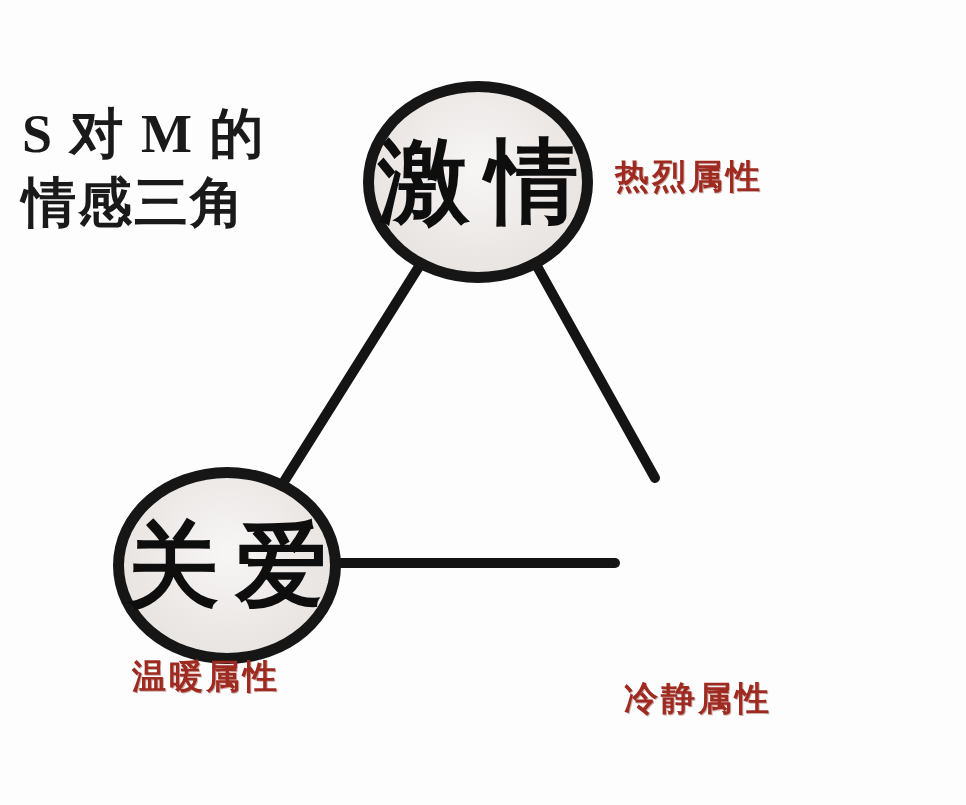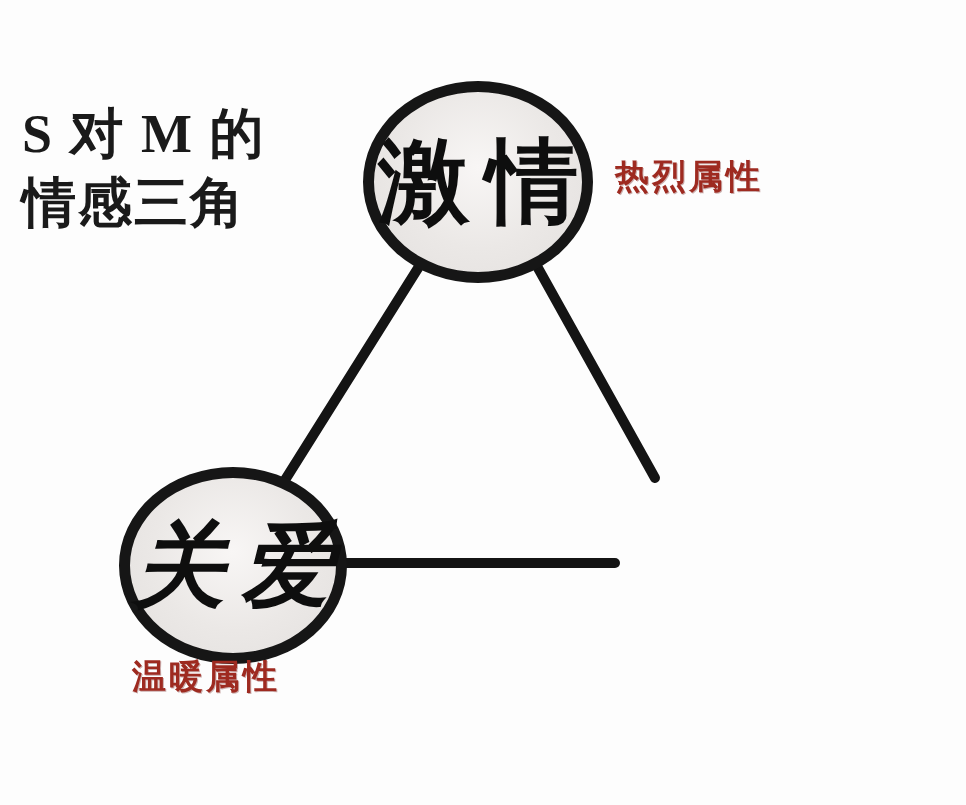--- a/index.html
+++ b/index.html
@@ -46,21 +46,21 @@
   .node-label {
     font-size: 92px;
     font-weight: bold;
     line-height: 1;
     color: #0e0e0e;
     letter-spacing: 16px;
     margin-right: -16px;
     white-space: nowrap;
   }
   .node-passion    { left: 363px; top: 81px;  width: 230px; height: 202px; }
-  .node-care       { left: 119px; top: 467px; width: 228px; height: 197px; font-style: italic; }
+  .node-care       { left: 113px; top: 467px; width: 228px; height: 197px; }
   .node-commitment { left: 604px; top: 461px; width: 234px; height: 206px; }
   .attr {
     position: absolute;
     font-size: 34px;
     font-weight: bold;
     line-height: 1;
     letter-spacing: 3px;
     color: #9e2a20;
     text-shadow: 1px 1px 0 rgba(110, 24, 20, 0.35);
     white-space: nowrap;
@@ -91,14 +91,15 @@
 
   <div class="node node-care">
     <span class="node-label">关爱</span>
   </div>
 
 
   <div class="attr attr-passion">热烈属性</div>
 
   <div class="attr attr-care">温暖属性</div>
 
+  <div class="attr attr-commitment">冷静属性</div>
 
 </div>
 
 </body></html>

